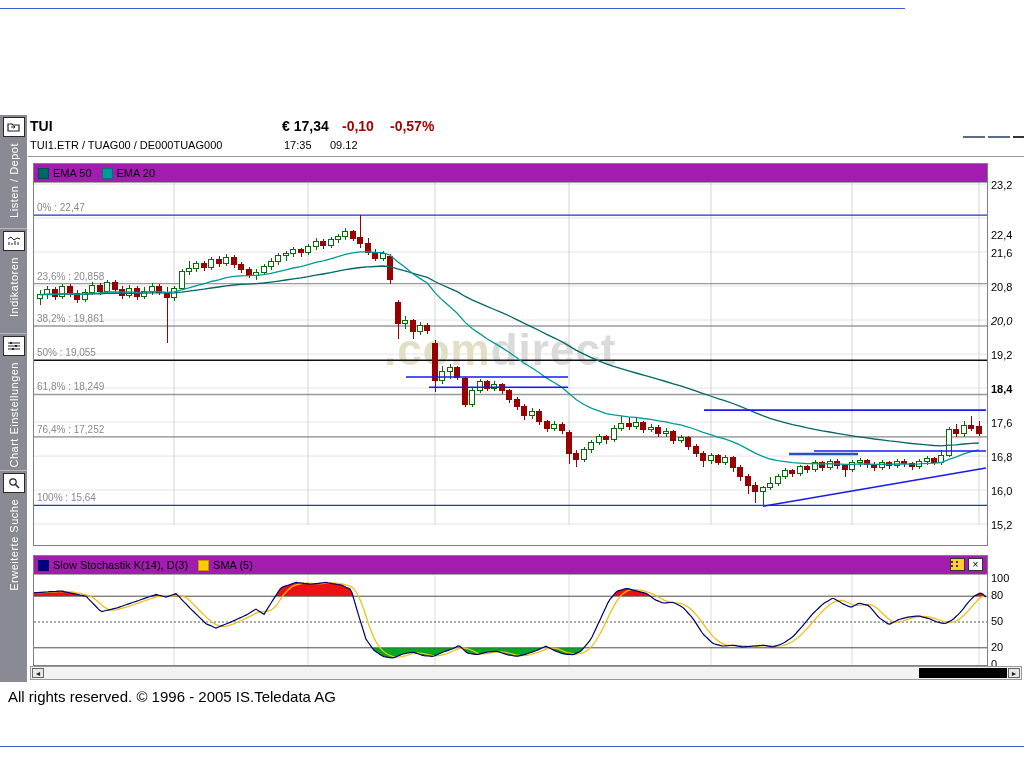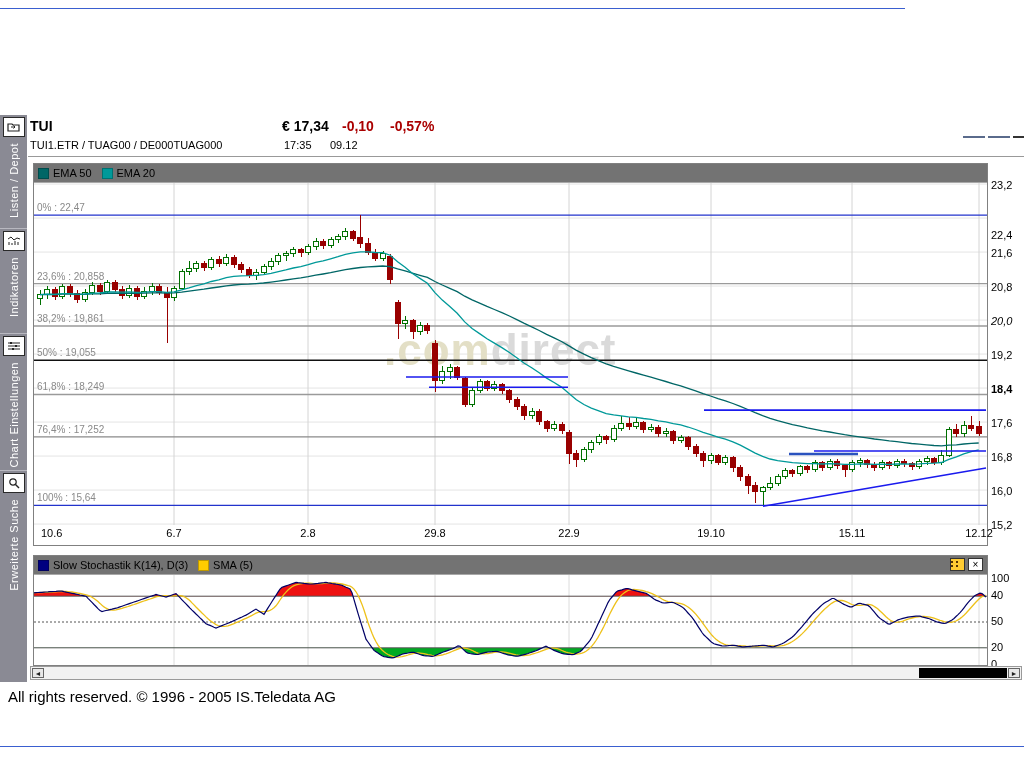--- a/index.html
+++ b/index.html
@@ -25,21 +25,21 @@
   #sidebar{left:0;top:115px;width:27px;height:567px;background:#8a8a94;}
   .side-section{position:absolute;left:0;width:27px;display:flex;flex-direction:column;align-items:center;}
   .side-section.bordered{border-top:1px solid #b8b8c0;}
   .side-icon{width:20px;height:18px;background:#fff;border:1px solid #2a2a2a;margin-top:2px;display:flex;align-items:center;justify-content:center;}
   .side-label{margin-top:6px;color:#fff;font-size:11px;writing-mode:vertical-rl;transform:rotate(180deg);white-space:nowrap;letter-spacing:.5px;}
 
   
   .chartbox{position:absolute;left:33px;width:953px;border:1px solid #808080;background:#fff;}
   #mainbox{top:163px;height:381px;}
   #stochbox{top:555px;height:109px;}
-  .legendbar{position:relative;height:18px;background:#737373;border-bottom:1px solid #a8a8a8;font-size:11px;display:flex;align-items:center;padding-left:4px;}
+  .legendbar{position:relative;height:18px;background:#a21caf;border-bottom:1px solid #a8a8a8;font-size:11px;display:flex;align-items:center;padding-left:4px;}
   .legend-item{display:flex;align-items:center;margin-right:10px;}
   .legend-swatch{width:9px;height:9px;display:inline-block;margin-right:4px;border:1px solid rgba(0,0,0,.25);}
   .legend-label{color:#000;}
   .legend-buttons{position:absolute;right:4px;top:2px;display:flex;gap:3px;}
   .mini-btn{width:15px;height:13px;border:1px solid #333;background:#fff;font-size:10px;line-height:11px;text-align:center;padding:0;cursor:default;}
   .mini-btn.yellow{background:#ffcc33;}
   .plotwrap{position:relative;}
   #xlabels{position:relative;height:18px;font-size:11px;color:#000;border-top:0;}
   #xlabels span{position:absolute;top:2px;}
 
@@ -421,30 +421,20 @@
           <polyline points="6.0,111.6 13.4,111.4 20.9,111.5 28.4,111.2 35.8,111.1 43.3,111.4 50.7,111.3 58.1,110.9 65.6,110.8 73.0,110.4 80.5,110.2 88.0,110.3 95.4,110.1 102.9,110.3 110.3,110.2 117.8,109.9 125.2,109.9 132.7,110.1 140.1,109.9 147.6,109.1 155.0,108.1 162.5,107.1 169.9,106.2 177.3,105.0 184.8,104.0 192.3,102.9 199.7,102.0 207.2,101.4 214.6,101.1 222.1,100.6 229.5,100.0 237.0,99.1 244.4,98.1 251.8,97.0 259.3,95.8 266.8,94.8 274.2,93.6 281.7,92.2 289.1,91.0 296.6,89.7 304.0,88.2 311.4,86.7 318.9,85.5 326.4,84.5 333.8,83.9 341.3,83.5 348.7,83.0 356.2,83.6 363.6,85.8 371.1,87.8 378.5,90.2 385.9,92.3 393.4,94.4 400.9,98.5 408.3,102.0 415.8,105.3 423.2,108.7 430.7,113.2 438.1,116.9 445.6,120.1 453.0,123.4 460.4,126.5 467.9,129.7 475.4,133.0 482.8,136.6 490.3,140.4 497.7,143.8 505.2,147.5 512.6,151.3 520.1,154.9 527.5,158.5 535.0,162.9 542.4,167.4 549.9,171.2 557.3,174.7 564.8,177.8 572.2,180.9 579.6,183.4 587.1,185.7 594.6,187.9 602.0,190.0 609.5,192.2 616.9,194.2 624.4,196.4 631.8,198.5 639.3,200.8 646.7,202.9 654.1,205.3 661.6,207.8 669.1,210.6 676.5,213.0 684.0,215.6 691.4,217.9 698.9,220.5 706.3,223.4 713.8,226.5 721.2,229.7 728.6,232.7 736.1,235.3 743.6,237.6 751.0,239.6 758.5,241.6 765.9,243.2 773.4,244.9 780.8,246.3 788.3,247.8 795.7,249.0 803.1,250.3 810.6,251.7 818.1,252.8 825.5,253.8 833.0,254.9 840.4,256.0 847.9,256.9 855.3,257.9 862.8,258.7 870.2,259.6 877.6,260.5 885.1,261.2 892.6,261.8 900.0,262.5 907.5,262.8 914.9,262.2 922.4,261.8 929.8,261.0 937.3,260.4 944.7,260.0" fill="none" stroke="#006666" stroke-width="1.3"></polyline>
           <polyline points="6.0,111.6 13.4,111.1 20.9,111.3 28.4,110.6 35.8,110.6 43.3,111.2 50.7,111.0 58.1,110.2 65.6,110.0 73.0,109.0 80.5,108.8 88.0,109.1 95.4,108.8 102.9,109.3 110.3,109.1 117.8,108.7 125.2,108.7 132.7,109.3 140.1,108.9 147.6,106.9 155.0,104.9 162.5,102.6 169.9,100.8 177.3,98.5 184.8,96.8 192.3,94.6 199.7,93.4 207.2,92.8 214.6,92.7 222.1,92.4 229.5,91.6 237.0,90.3 244.4,88.6 251.8,86.9 259.3,85.0 266.8,83.6 274.2,81.7 281.7,79.4 289.1,77.8 296.6,75.8 304.0,73.7 311.4,71.3 318.9,69.8 326.4,68.9 333.8,68.9 341.3,69.5 348.7,69.6 356.2,72.2 363.6,78.7 371.1,84.3 378.5,90.5 385.9,95.4 393.4,100.3 400.9,109.6 408.3,117.1 415.8,123.6 423.2,130.3 430.7,138.9 438.1,145.5 445.6,150.6 453.0,155.7 460.4,160.1 467.9,164.6 475.4,169.5 482.8,174.7 490.3,180.2 497.7,184.7 505.2,189.8 512.6,195.1 520.1,199.5 527.5,204.1 535.0,210.5 542.4,216.7 549.9,221.5 557.3,225.1 564.8,227.8 572.2,230.6 579.6,231.9 587.1,232.8 594.6,233.8 602.0,234.4 609.5,235.5 616.9,236.4 624.4,237.8 631.8,238.8 639.3,240.6 646.7,241.9 654.1,244.0 661.6,246.5 669.1,249.4 676.5,251.6 684.0,254.2 691.4,256.2 698.9,258.9 706.3,262.2 713.8,266.1 721.2,270.1 728.6,273.4 736.1,276.0 743.6,277.6 751.0,278.6 758.5,279.7 765.9,280.1 773.4,280.7 780.8,280.7 788.3,281.0 795.7,280.7 803.1,280.9 810.6,281.4 818.1,281.3 825.5,280.9 833.0,281.0 840.4,281.3 847.9,281.1 855.3,281.3 862.8,281.0 870.2,280.9 877.6,281.2 885.1,280.9 892.6,280.4 900.0,280.2 907.5,279.5 914.9,276.4 922.4,273.9 929.8,270.9 937.3,268.6 944.7,266.8" fill="none" stroke="#009999" stroke-width="1.3"></polyline>
           <line x1="372" y1="194.01250000000005" x2="534" y2="194.01250000000005" stroke="#1a1aee" stroke-width="1.6"></line>
           <line x1="395" y1="204.21249999999998" x2="534" y2="204.21249999999998" stroke="#1a1aee" stroke-width="1.6"></line>
           <line x1="670" y1="227.1625000000001" x2="952" y2="227.1625000000001" stroke="#1a1aee" stroke-width="1.6"></line>
           <line x1="780" y1="267.9625" x2="952" y2="267.9625" stroke="#1a1aee" stroke-width="1.4"></line>
           <line x1="755" y1="270.9375" x2="824" y2="270.9375" stroke="#2a52be" stroke-width="2.6"></line>
           <line x1="729" y1="323.2125000000001" x2="952" y2="284.9625000000001" stroke="#1a1aee" stroke-width="1.6"></line>
         </svg>
       </div>
-    <div id="xlabels">
-        <span style="left: 7px;">10.6</span>
-        <span style="left: 122px; width: 36px; text-align: center;">6.7</span>
-        <span style="left: 256px; width: 36px; text-align: center;">2.8</span>
-        <span style="left: 383px; width: 36px; text-align: center;">29.8</span>
-        <span style="left: 517px; width: 36px; text-align: center;">22.9</span>
-        <span style="left: 659px; width: 36px; text-align: center;">19.10</span>
-        <span style="left: 800px; width: 36px; text-align: center;">15.11</span>
-        <span style="left: 927px; width: 36px; text-align: center;">12.12</span>
-      </div>
   </div>
   <div class="abs ylabelcol" id="ylabels-main">
       <span style="top: -4.9375px;">23,2</span>
       <span style="top: 33px; margin-top: 12px;">22,4</span>
       <span style="top: 63.0625px;">21,6</span>
       <span style="top: 97.0625px;">20,8</span>
       <span style="top: 131.062px; font-style: italic;">20,0</span>
       <span style="top: 165.062px;">19,2</span>
       <span style="top: 199.062px; font-weight: bold;">18,4</span>
       <span style="top: 233.062px;">17,6</span>
@@ -497,21 +487,21 @@
           <line x1="0" y1="21.2" x2="953" y2="21.2" stroke="#555555" stroke-width="1"></line>
           <line x1="0" y1="47" x2="953" y2="47" stroke="#555555" stroke-width="1" stroke-dasharray="2,2"></line>
           <line x1="0" y1="72.8" x2="953" y2="72.8" stroke="#555555" stroke-width="1"></line>
           <path d="M0,17.8 L2,17.7 L4,17.6 L6,17.6 L8,17.5 L10,17.4 L12,17.4 L14,17.3 L16,17.2 L18,17.1 L20,16.9 L22,16.8 L24,16.7 L26,16.5 L28,16.5 L30,16.4 L32,16.5 L34,16.6 L36,16.8 L38,17.0 L40,17.3 L42,17.7 L44,18.1 L46,18.5 L48,18.9 L50,19.3 L52,19.8 L54,20.4 L56,21.2 L58,22.2 L60,23.5 L62,24.9 L64,26.6 L66,28.4 L68,30.3 L70,31.9 L72,33.2 L74,34.2 L76,34.8 L78,35.1 L80,35.1 L82,34.8 L84,34.4 L86,33.8 L88,33.3 L90,32.7 L92,32.1 L94,31.5 L96,30.8 L98,30.1 L100,29.5 L102,28.8 L104,28.1 L106,27.4 L108,26.7 L110,26.0 L112,25.3 L114,24.6 L116,24.0 L118,23.3 L120,22.6 L122,21.9 L124,21.4 L126,21.0 L128,20.7 L130,20.6 L132,20.7 L134,20.8 L136,20.8 L138,20.9 L140,20.8 L142,20.6 L144,20.5 L146,20.7 L148,21.0 L150,21.7 L152,22.7 L154,24.1 L156,25.8 L158,27.9 L160,29.9 L162,32.0 L164,34.0 L166,36.0 L168,38.0 L170,39.9 L172,41.9 L174,43.7 L176,45.4 L178,46.9 L180,48.3 L182,49.6 L184,50.5 L186,51.1 L188,51.3 L190,51.4 L192,51.2 L194,50.8 L196,50.2 L198,49.4 L200,48.6 L202,47.7 L204,46.9 L206,46.0 L208,45.1 L210,44.2 L212,43.3 L214,42.4 L216,41.4 L218,40.4 L220,39.3 L222,38.2 L224,37.4 L226,36.8 L228,36.6 L230,36.6 L232,36.4 L234,36.0 L236,35.3 L238,34.3 L240,32.8 L242,30.8 L244,28.2 L246,25.0 L248,22.1 L250,19.4 L252,17.1 L254,15.0 L256,13.3 L258,11.8 L260,10.7 L262,9.8 L264,9.3 L266,8.8 L268,8.5 L270,8.2 L272,8.1 L274,8.1 L276,8.2 L278,8.4 L280,8.6 L282,8.7 L284,8.7 L286,8.7 L288,8.6 L290,8.4 L292,8.2 L294,8.1 L296,8.0 L298,8.0 L300,8.0 L302,8.2 L304,8.4 L306,8.6 L308,9.0 L310,9.5 L312,10.0 L314,10.5 L316,11.2 L318,12.2 L320,14.1 L322,16.8 L324,20.3 L326,24.5 L328,29.4 L330,35.0 L332,41.3 L334,47.5 L336,53.1 L338,58.2 L340,62.9 L342,66.8 L344,70.2 L346,72.9 L348,75.0 L350,76.8 L352,78.3 L354,79.5 L356,80.4 L358,81.2 L360,81.8 L362,82.1 L364,82.1 L366,81.9 L368,81.6 L370,81.1 L372,80.6 L374,80.0 L376,79.3 L378,78.8 L380,78.3 L382,78.1 L384,78.0 L386,78.1 L388,78.4 L390,78.7 L392,79.1 L394,79.6 L396,80.0 L398,80.4 L400,80.7 L402,80.8 L404,80.6 L406,80.4 L408,80.0 L410,79.4 L412,78.8 L414,78.1 L416,77.3 L418,76.5 L420,75.7 L422,74.9 L424,74.1 L426,73.4 L428,73.0 L430,73.0 L432,73.3 L434,73.8 L436,74.5 L438,75.3 L440,76.4 L442,77.4 L444,78.2 L446,78.7 L448,78.9 L450,78.8 L452,78.7 L454,78.5 L456,78.2 L458,77.8 L460,77.4 L462,77.1 L464,76.9 L466,76.8 L468,76.9 L470,77.1 L472,77.4 L474,77.8 L476,78.3 L478,78.8 L480,79.3 L482,79.8 L484,80.2 L486,80.5 L488,80.6 L490,80.5 L492,80.4 L494,80.1 L496,79.8 L498,79.2 L500,78.6 L502,78.0 L504,77.4 L506,76.7 L508,75.9 L510,75.1 L512,74.3 L514,73.7 L516,73.3 L518,73.1 L520,73.1 L522,73.4 L524,73.9 L526,74.6 L528,75.5 L530,76.4 L532,77.1 L534,77.7 L536,78.2 L538,78.7 L540,79.0 L542,79.0 L544,78.9 L546,78.6 L548,78.1 L550,77.3 L552,76.2 L554,74.7 L556,73.0 L558,70.9 L560,68.4 L562,65.5 L564,62.3 L566,58.8 L568,55.1 L570,51.2 L572,47.0 L574,42.7 L576,38.5 L578,34.6 L580,30.9 L582,27.4 L584,24.3 L586,21.7 L588,19.6 L590,17.9 L592,16.6 L594,15.5 L596,14.9 L598,14.6 L600,14.5 L602,14.6 L604,14.8 L606,15.1 L608,15.5 L610,16.0 L612,16.6 L614,17.1 L616,17.8 L618,18.7 L620,19.6 L622,20.6 L624,21.7 L626,22.8 L628,24.0 L630,25.1 L632,25.9 L634,26.6 L636,27.0 L638,27.3 L640,27.6 L642,27.8 L644,28.1 L646,28.4 L648,28.9 L650,29.7 L652,30.7 L654,32.0 L656,33.6 L658,35.3 L660,37.2 L662,39.4 L664,41.8 L666,44.4 L668,47.1 L670,49.9 L672,52.6 L674,55.3 L676,57.8 L678,60.3 L680,62.4 L682,64.3 L684,65.8 L686,67.1 L688,68.2 L690,69.1 L692,69.8 L694,70.2 L696,70.4 L698,70.5 L700,70.6 L702,70.7 L704,70.7 L706,70.7 L708,70.9 L710,71.0 L712,71.2 L714,71.3 L716,71.4 L718,71.5 L720,71.5 L722,71.4 L724,71.3 L726,71.1 L728,70.9 L730,70.8 L732,70.7 L734,70.7 L736,70.7 L738,70.9 L740,71.0 L742,71.0 L744,71.0 L746,70.9 L748,70.7 L750,70.3 L752,69.6 L754,68.8 L756,67.8 L758,66.7 L760,65.5 L762,64.1 L764,62.5 L766,60.8 L768,58.9 L770,56.9 L772,54.8 L774,52.6 L776,50.3 L778,47.9 L780,45.6 L782,43.3 L784,41.1 L786,38.9 L788,36.8 L790,34.8 L792,32.9 L794,31.2 L796,29.6 L798,28.1 L800,26.9 L802,26.0 L804,25.5 L806,25.3 L808,25.5 L810,25.9 L812,26.6 L814,27.5 L816,28.6 L818,29.5 L820,30.1 L822,30.4 L824,30.4 L826,30.3 L828,30.1 L830,29.9 L832,29.7 L834,29.5 L836,29.6 L838,30.2 L840,31.2 L842,32.6 L844,34.1 L846,35.9 L848,37.7 L850,39.7 L852,41.7 L854,43.5 L856,45.0 L858,46.2 L860,46.8 L862,47.2 L864,47.2 L866,46.9 L868,46.5 L870,45.7 L872,44.9 L874,44.2 L876,43.5 L878,43.0 L880,42.5 L882,42.2 L884,41.9 L886,41.6 L888,41.5 L890,41.5 L892,41.7 L894,41.9 L896,42.2 L898,42.7 L900,43.2 L902,43.9 L904,44.6 L906,45.3 L908,45.9 L910,46.6 L912,47.1 L914,47.4 L916,47.4 L918,47.2 L920,46.7 L922,46.0 L924,44.9 L926,43.6 L928,42.0 L930,40.2 L932,38.2 L934,36.0 L936,33.8 L938,31.5 L940,29.2 L942,27.0 L944,25.0 L946,23.1 L948,21.7 L950,20.8 L952,20.4" fill="none" stroke="#eec11a" stroke-width="1.3"></path>
           <path d="M0,17.8 L2,17.6 L4,17.5 L6,17.4 L8,17.3 L10,17.1 L12,17.0 L14,16.9 L16,16.7 L18,16.6 L20,16.5 L22,16.4 L24,16.2 L26,16.1 L28,16.2 L30,16.7 L32,17.1 L34,17.5 L36,17.9 L38,18.3 L40,18.7 L42,19.1 L44,19.5 L46,20.0 L48,20.4 L50,20.8 L52,21.2 L54,23.3 L56,25.3 L58,27.4 L60,29.5 L62,31.5 L64,33.6 L66,35.6 L68,36.5 L70,36.0 L72,35.5 L74,35.1 L76,34.6 L78,34.2 L80,33.7 L82,33.2 L84,32.6 L86,31.9 L88,31.2 L90,30.5 L92,29.8 L94,29.1 L96,28.4 L98,27.7 L100,27.0 L102,26.4 L104,25.7 L106,25.0 L108,24.3 L110,23.6 L112,22.9 L114,22.2 L116,21.5 L118,20.9 L120,20.2 L122,19.5 L124,20.0 L126,20.5 L128,21.0 L130,21.5 L132,22.1 L134,21.4 L136,20.7 L138,20.0 L140,19.3 L142,18.6 L144,20.7 L146,22.7 L148,24.8 L150,26.9 L152,28.9 L154,31.0 L156,33.1 L158,35.1 L160,37.0 L162,39.0 L164,40.9 L166,42.9 L168,44.8 L170,46.8 L172,48.7 L174,49.6 L176,50.4 L178,51.3 L180,52.2 L182,53.0 L184,52.2 L186,51.4 L188,50.6 L190,49.8 L192,49.0 L194,48.2 L196,47.4 L198,46.5 L200,45.6 L202,44.7 L204,43.8 L206,42.9 L208,42.0 L210,41.0 L212,40.1 L214,38.9 L216,37.7 L218,36.5 L220,35.3 L222,34.1 L224,35.4 L226,36.7 L228,38.0 L230,39.3 L232,36.1 L234,32.9 L236,29.7 L238,26.5 L240,23.4 L242,20.3 L244,17.2 L246,14.1 L248,12.3 L250,11.6 L252,10.9 L254,10.2 L256,9.5 L258,8.8 L260,8.1 L262,7.4 L264,7.7 L266,7.9 L268,8.1 L270,8.4 L272,8.6 L274,8.8 L276,9.0 L278,9.0 L280,8.8 L282,8.6 L284,8.4 L286,8.1 L288,7.9 L290,7.7 L292,7.4 L294,7.8 L296,8.1 L298,8.5 L300,8.8 L302,9.2 L304,9.5 L306,9.8 L308,10.4 L310,11.3 L312,12.2 L314,13.0 L316,13.9 L318,17.8 L320,24.6 L322,31.5 L324,38.4 L326,44.9 L328,51.3 L330,57.8 L332,64.2 L334,67.0 L336,69.8 L338,72.6 L340,75.4 L342,76.7 L344,78.1 L346,79.4 L348,80.7 L350,81.6 L352,81.9 L354,82.3 L356,82.6 L358,82.9 L360,82.7 L362,81.8 L364,81.0 L366,80.1 L368,79.3 L370,78.6 L372,78.3 L374,78.0 L376,77.6 L378,77.3 L380,77.4 L382,78.1 L384,78.8 L386,79.5 L388,80.2 L390,80.6 L392,80.8 L394,81.0 L396,81.1 L398,81.3 L400,81.0 L402,80.1 L404,79.3 L406,78.4 L408,77.5 L410,76.8 L412,76.1 L414,75.4 L416,74.7 L418,74.0 L420,73.1 L422,71.9 L424,70.8 L426,71.2 L428,73.1 L430,75.1 L432,77.0 L434,78.1 L436,78.5 L438,78.8 L440,79.2 L442,79.5 L444,79.4 L446,78.9 L448,78.4 L450,77.9 L452,77.4 L454,77.0 L456,76.8 L458,76.7 L460,76.5 L462,76.3 L464,76.6 L466,77.3 L468,78.0 L470,78.6 L472,79.3 L474,79.9 L476,80.2 L478,80.5 L480,80.9 L482,81.2 L484,81.1 L486,80.6 L488,80.1 L490,79.6 L492,79.1 L494,78.5 L496,77.8 L498,77.1 L500,76.4 L502,75.7 L504,74.9 L506,73.9 L508,73.0 L510,72.0 L512,71.1 L514,72.2 L516,73.2 L518,74.3 L520,75.4 L522,76.1 L524,76.9 L526,77.7 L528,78.4 L530,78.9 L532,79.1 L534,79.3 L536,79.4 L538,79.6 L540,79.3 L542,78.4 L544,77.5 L546,76.7 L548,75.0 L550,72.6 L552,70.2 L554,67.8 L556,65.4 L558,62.0 L560,57.8 L562,53.4 L564,49.1 L566,44.9 L568,40.5 L570,36.3 L572,31.9 L574,27.6 L576,24.3 L578,22.0 L580,19.6 L582,17.2 L584,15.8 L586,15.3 L588,14.8 L590,14.2 L592,13.7 L594,13.7 L596,14.2 L598,14.8 L600,15.3 L602,15.8 L604,16.3 L606,16.8 L608,17.3 L610,17.8 L612,18.4 L614,19.4 L616,20.9 L618,22.4 L620,23.9 L622,25.1 L624,25.9 L626,26.8 L628,27.6 L630,28.0 L632,27.8 L634,27.6 L636,27.5 L638,27.3 L640,27.7 L642,28.8 L644,29.8 L646,30.8 L648,31.9 L650,33.5 L652,35.7 L654,38.0 L656,40.2 L658,42.4 L660,45.1 L662,48.2 L664,51.3 L666,54.4 L668,57.5 L670,60.0 L672,61.9 L674,63.8 L676,65.7 L678,67.6 L680,68.8 L682,69.3 L684,69.8 L686,70.3 L688,70.8 L690,71.0 L692,70.8 L694,70.7 L696,70.5 L698,70.3 L700,70.4 L702,70.7 L704,71.1 L706,71.4 L708,71.8 L710,71.9 L712,71.7 L714,71.5 L716,71.3 L718,71.2 L720,71.0 L722,70.8 L724,70.7 L726,70.5 L728,70.3 L730,70.4 L732,70.7 L734,71.1 L736,71.4 L738,71.8 L740,71.6 L742,70.9 L744,70.2 L746,69.5 L748,68.8 L750,67.8 L752,66.4 L754,65.1 L756,63.7 L758,62.3 L760,60.5 L762,58.3 L764,56.0 L766,53.8 L768,51.6 L770,49.2 L772,46.8 L774,44.4 L776,42.0 L778,39.6 L780,37.5 L782,35.6 L784,33.7 L786,31.8 L788,29.9 L790,28.3 L792,27.1 L794,25.9 L796,24.7 L798,23.5 L800,23.5 L802,24.7 L804,25.9 L806,27.1 L808,28.3 L810,29.4 L812,30.2 L814,31.1 L816,31.9 L818,31.8 L820,30.8 L822,29.7 L824,28.6 L826,28.3 L828,28.9 L830,29.4 L832,29.9 L834,30.4 L836,31.9 L838,34.3 L840,36.7 L842,39.1 L844,41.5 L846,43.4 L848,44.8 L850,46.1 L852,47.5 L854,48.9 L856,49.1 L858,48.0 L860,47.0 L862,46.0 L864,44.9 L866,44.2 L868,43.6 L870,43.1 L872,42.6 L874,42.1 L876,41.8 L878,41.6 L880,41.4 L882,41.2 L884,41.1 L886,41.2 L888,41.8 L890,42.3 L892,42.8 L894,43.3 L896,44.0 L898,44.9 L900,45.7 L902,46.6 L904,47.2 L906,47.6 L908,48.1 L910,48.5 L912,48.2 L914,47.1 L916,46.0 L918,45.0 L920,43.5 L922,41.5 L924,39.6 L926,37.6 L928,35.4 L930,32.8 L932,30.2 L934,27.6 L936,25.4 L938,23.4 L940,21.3 L942,19.9 L944,19.0 L946,18.2 L948,18.6 L950,20.3 L952,22.1" fill="none" stroke="#000066" stroke-width="1.2"></path>
         </svg>
       </div>
   </div>
   <div class="abs ylabelcol" id="ylabels-stoch">
       <span style="top: -2px;">100</span>
-      <span style="top: 15.2px;">40</span>
+      <span style="top: 15.2px;">80</span>
       <span style="top: 41px;">50</span>
       <span style="top: 66.8px;">20</span>
       <span style="top: 84px;">0</span>
     </div>
 
   <div class="abs" id="scrollbar">
     <button class="sb-arrow" id="sb-left">◄</button>
     <div id="sb-thumb"></div>
     <button class="sb-arrow" id="sb-right">►</button>
   </div>

